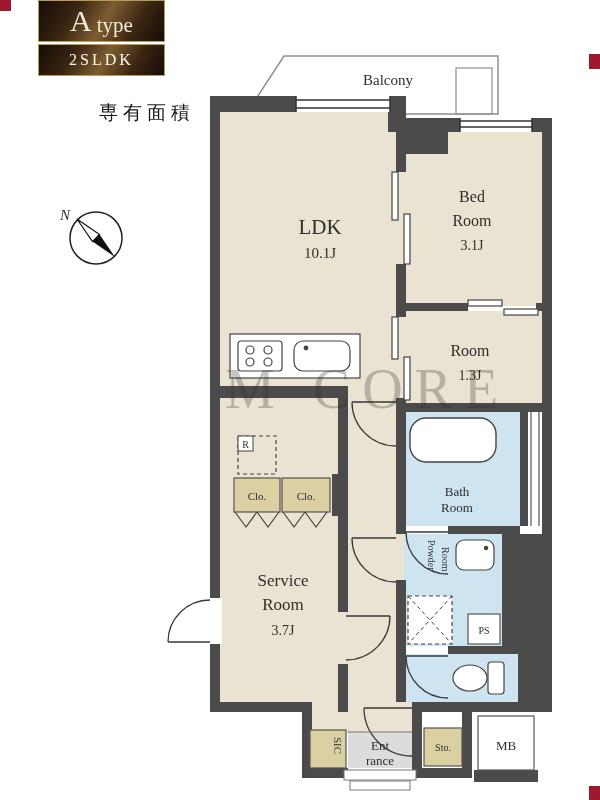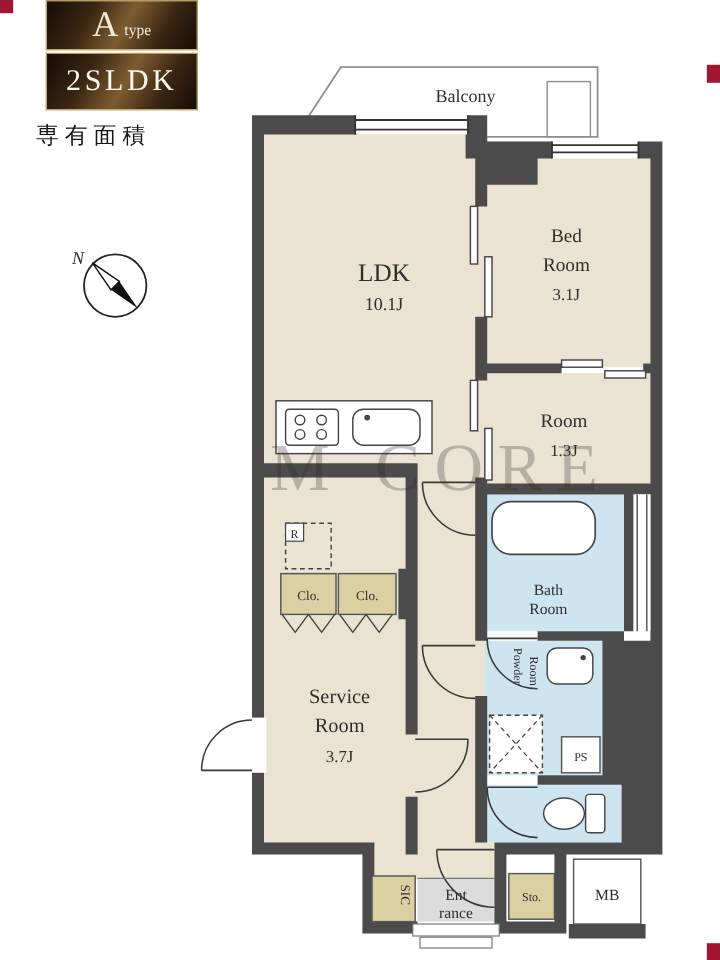--- a/index.html
+++ b/index.html
@@ -9,24 +9,24 @@
   }
   .abs{position:absolute;}
   .corner{position:absolute;background:#9f1830;}
   .badge{
     position:absolute;left:38px;width:127px;box-sizing:border-box;
     background:linear-gradient(120deg,#150c06 0%,#3a2512 28%,#7d5c31 52%,#3a2512 76%,#150c06 100%);
     border:1px solid #b99a58;color:#f3ead6;
     display:flex;align-items:center;justify-content:center;
   }
   .badge-top{top:0;height:42px;}
-  .badge-bottom{top:44px;height:48px;font-size:25px;letter-spacing:3px;color:#fdf8ee;}
+  .badge-bottom{top:44px;height:32px;font-size:16px;letter-spacing:3px;color:#fdf8ee;}
   .badge-initial{font-size:30px;line-height:1;}
-  .badge-rest{font-size:13px;margin-left:5px;padding-top:8px;}
-  .area-block{position:absolute;left:30px;top:100px;width:165px;text-align:left;color:#151515;}
+  .badge-rest{font-size:21px;margin-left:5px;padding-top:8px;}
+  .area-block{position:absolute;left:30px;top:100px;width:165px;text-align:right;color:#151515;}
   .area-label{font-size:19px;letter-spacing:5px;}
   .area-value{font-size:31px;margin-top:2px;}
   .area-unit{font-size:19px;}
   svg text{font-family:"Liberation Serif","DejaVu Serif",serif;fill:#2e2e2e;}
 </style>
 </head>
 <body>
 
 <div class="corner" style="left:0;top:0;width:11px;height:11px;"></div>
 <div class="corner" style="left:589px;top:54px;width:11px;height:15px;"></div>

